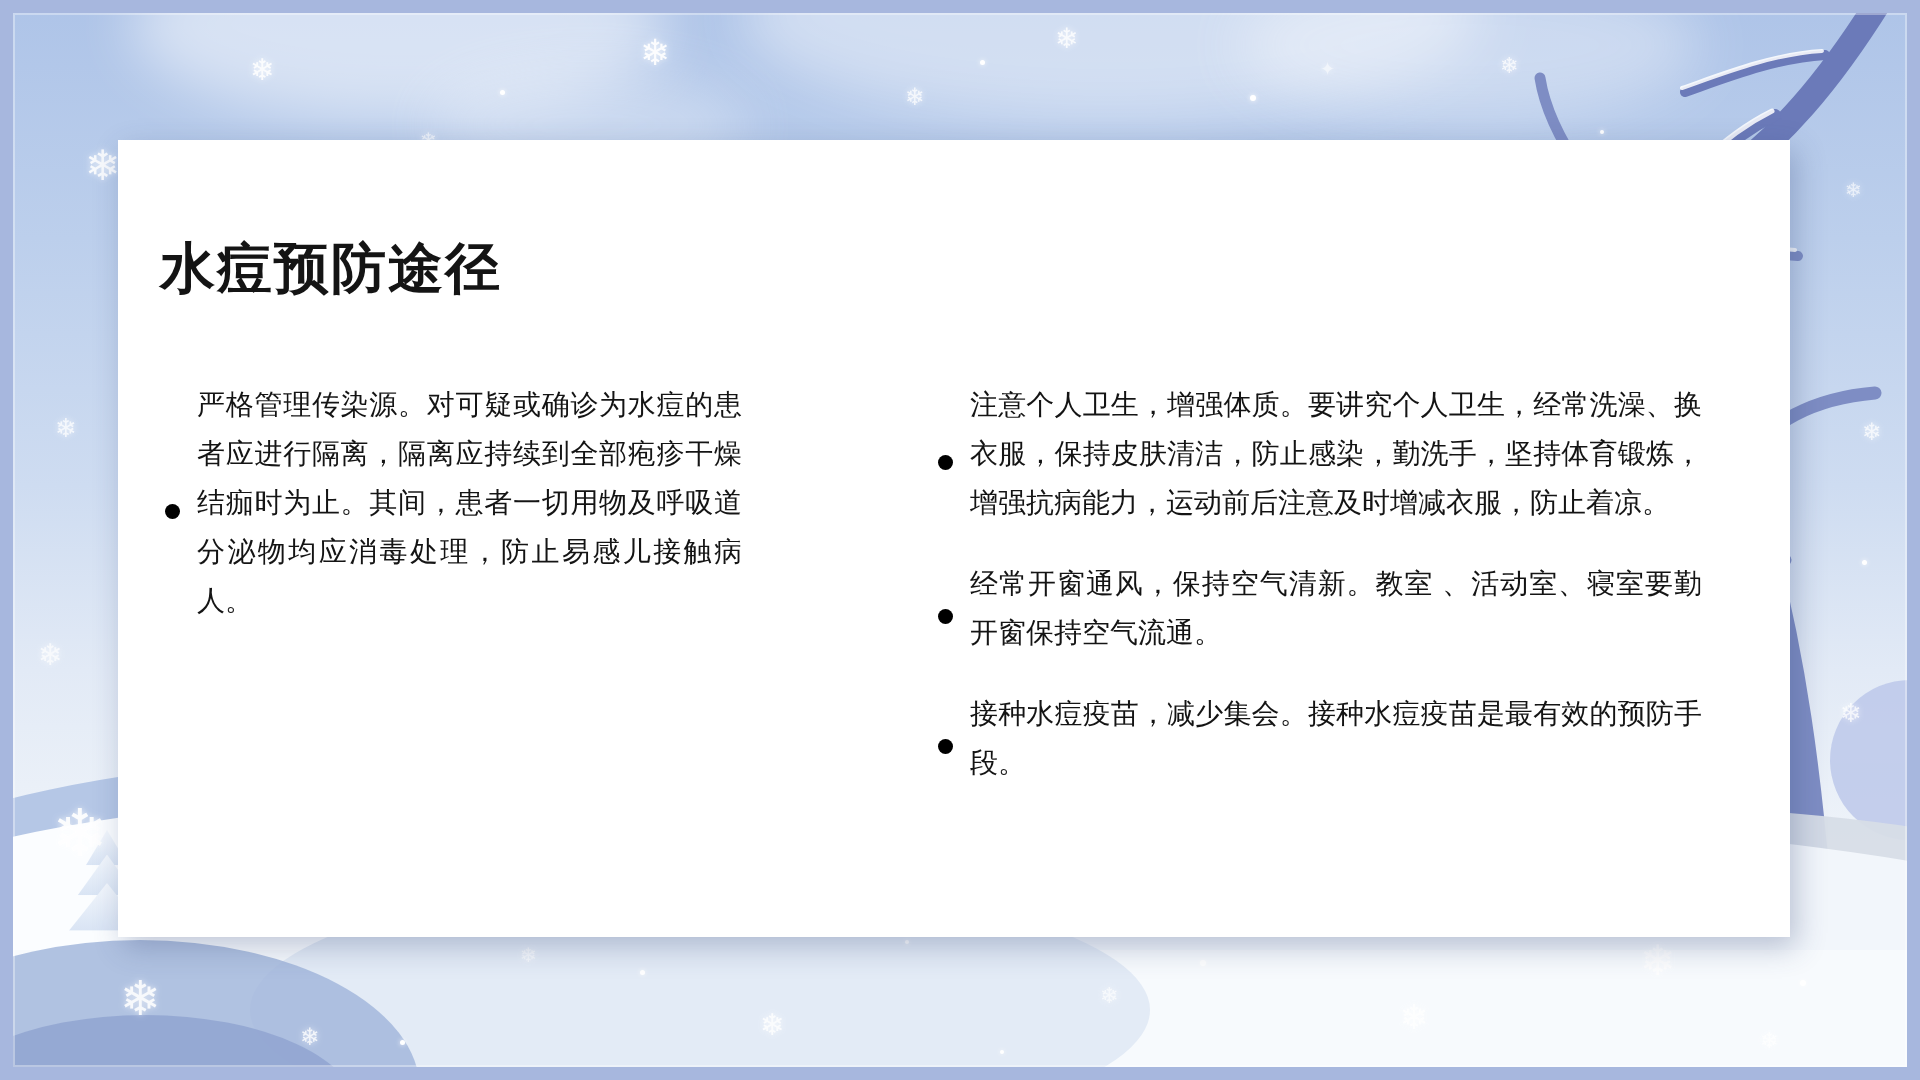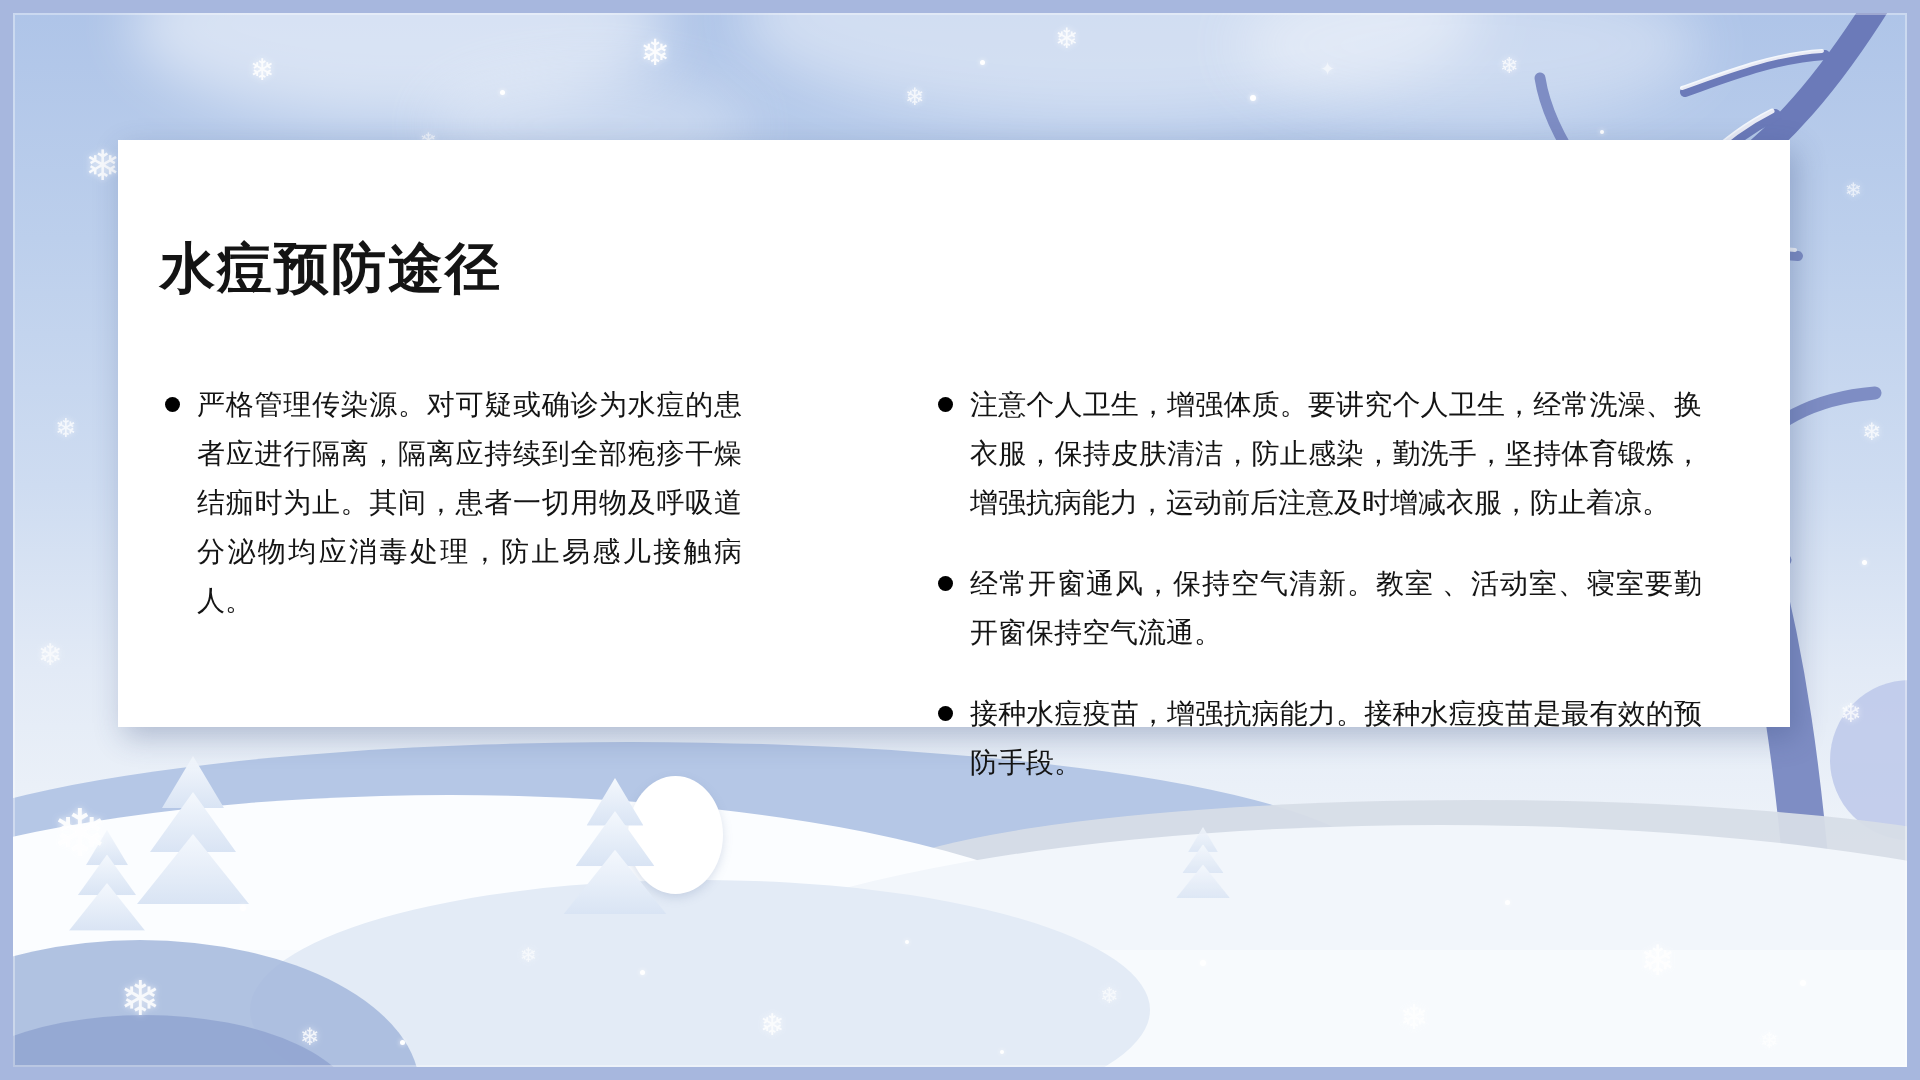--- a/index.html
+++ b/index.html
@@ -39,34 +39,33 @@
   .p1{left:138px;top:756px;}
   .p2{left:560px;top:772px;transform:scale(.92);}
   .p3{left:52px;top:806px;transform:scale(.68);}
   .p4{left:1148px;top:788px;transform:scale(.48);opacity:.8;}
 
   .flake{position:absolute;color:#ffffff;line-height:1;text-shadow:0 0 6px rgba(255,255,255,.8);user-select:none;}
   .fleck{position:absolute;background:#ffffff;border-radius:50%;box-shadow:0 0 5px rgba(255,255,255,.9);}
 
   
   .card{
-    position:absolute;left:118px;top:140px;width:1672px;height:587px;
+    position:absolute;left:118px;top:140px;width:1672px;height:797px;
     background:#ffffff;z-index:10;
     box-shadow:6px 10px 28px rgba(50,70,120,.30);
-    font-family:Liberation Serif, serif;
   }
   .card-inner{padding:92px 50px 0 42px;}
   .slide-title{
     margin:0;font-size:55px;font-weight:600;letter-spacing:2px;color:#141414;
   }
   .columns{
     display:grid;grid-template-columns:577px 764px;column-gap:196px;
     margin-top:74px;padding-left:5px;
   }
-  .bullet{display:flex;align-items:flex-start;margin-bottom:32px;}
+  .bullet{display:flex;align-items:center;margin-bottom:32px;}
   .bullet .marker{width:15px;height:15px;border-radius:50%;background:#000;margin-top:17px;flex:0 0 auto;}
   .bullet p{margin:0 0 0 17px;font-size:28px;line-height:49px;color:#141414;text-align:justify;}
 
   
   .frame{
     position:absolute;inset:0;z-index:50;pointer-events:none;
     border:13px solid #a7b7de;
     box-shadow:inset 0 0 0 2px rgba(255,255,255,.35);
   }
 </style>
@@ -197,21 +196,21 @@
           <div class="bullet">
             <span class="marker"></span>
             <p>注意个人卫生，增强体质。要讲究个人卫生，经常洗澡、换衣服，保持皮肤清洁，防止感染，勤洗手，坚持体育锻炼，增强抗病能力，运动前后注意及时增减衣服，防止着凉。</p>
           </div>
           <div class="bullet" style="margin-top:12px;">
             <span class="marker"></span>
             <p>经常开窗通风，保持空气清新。教室 、活动室、寝室要勤开窗保持空气流通。</p>
           </div>
           <div class="bullet" style="margin-top:14px;">
             <span class="marker"></span>
-            <p>接种水痘疫苗，增强抗病能力。接种水痘疫苗是最有效的预防手段。</p>
+            <p>接种水痘疫苗，减少集会。接种水痘疫苗是最有效的预防手段。</p>
           </div>
         </div>
       </div>
     </div>
   </div>
 
   <div class="frame"></div>
 </div>
 
 </body></html>

